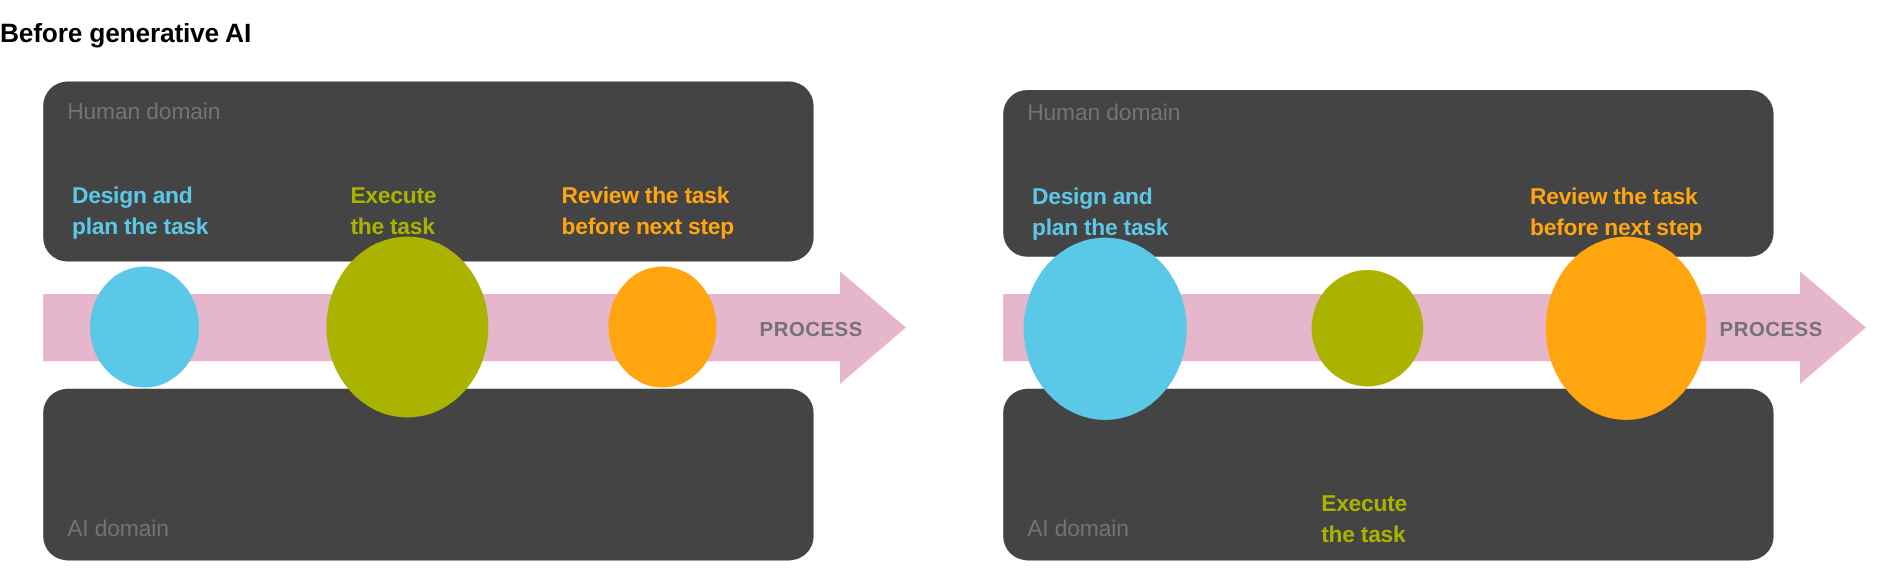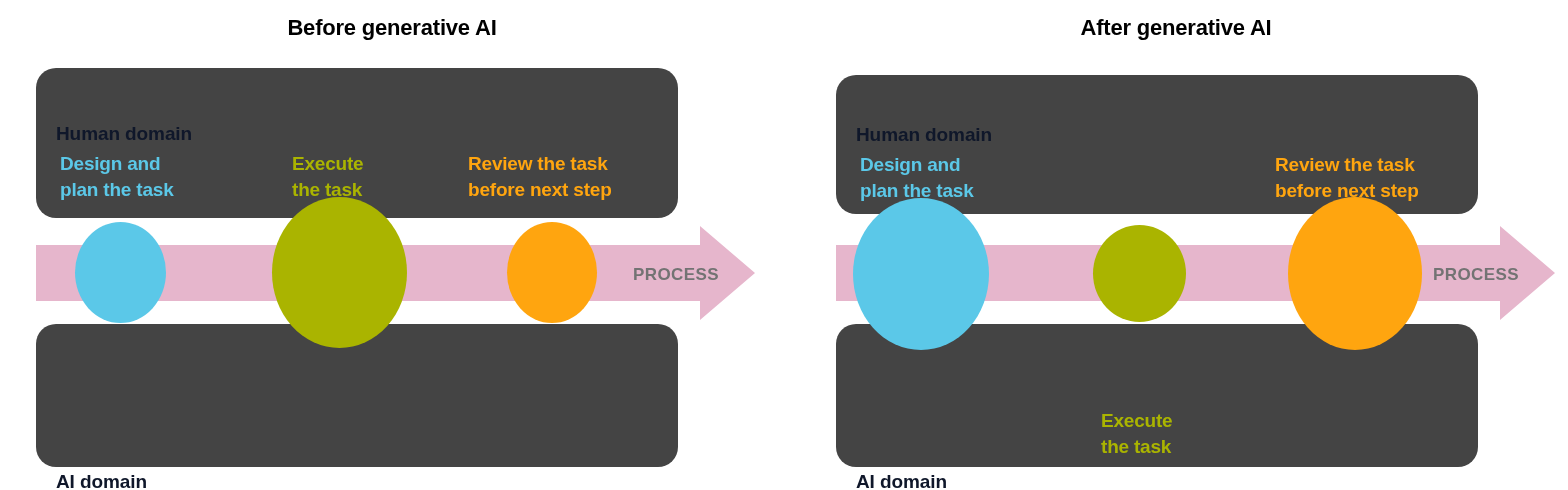--- a/index.html
+++ b/index.html
@@ -22,43 +22,42 @@
     height: 490px;
   }
   #panel-left  { left: 0; }
   #panel-right { left: 784px; }
 
   .panel-title {
     position: absolute;
     top: 15px;
     left: 0;
     width: 784px;
-    text-align: center;
+    text-align: left;
     font-size: 22px;
     font-weight: bold;
     color: #000000;
     letter-spacing: -0.2px;
     white-space: nowrap;
   }
 
   
   .domain-box {
     position: absolute;
     background: #444444;
     border-radius: 20px;
     box-sizing: border-box;
   }
   .domain-label {
     position: absolute;
-    color: #0f172a;
+    color: #737373;
     font-size: 19px;
-    font-weight: bold;
+    font-weight: normal;
     letter-spacing: -0.1px;
     white-space: nowrap;
-    margin-top: 40px;
   }
   .human-box  { }
   .ai-box     { }
 
   
   .process-arrow {
     position: absolute;
     overflow: visible;
   }
   .process-label {
@@ -112,21 +111,20 @@
   <div class="domain-box ai-box" style="left:36px; top:324px; width:642px; height:143px;"></div>
   <div class="domain-label" style="left:56px; top:431px;">AI domain</div>
 
   <div class="node-ellipse" style="left:75px; top:222px; width:91px; height:101px; background:#5bc8e8;"></div>
   <div class="node-ellipse" style="left:272px; top:197px; width:135px; height:151px; background:#aab400;"></div>
   <div class="node-ellipse" style="left:507px; top:222px; width:90px; height:101px; background:#ffa50f;"></div>
 </div>
 
 <div class="panel" id="panel-right">
 
-  <div class="panel-title">After generative AI</div>
 
   <div class="domain-box human-box" style="left:52px; top:75px; width:642px; height:139px;"></div>
   <div class="domain-label" style="left:72px; top:84px;">Human domain</div>
 
   <div class="step-caption" style="left:76px; top:119px; color:#5bc8e8;">Design and
 plan the task</div>
   <div class="step-caption" style="left:491px; top:119px; color:#ffa50f;">Review the task
 before next step</div>
 
   <svg class="process-arrow" style="left:52px; top:226px; width:720px; height:94px;" viewBox="0 0 720 94" width="720" height="94">

